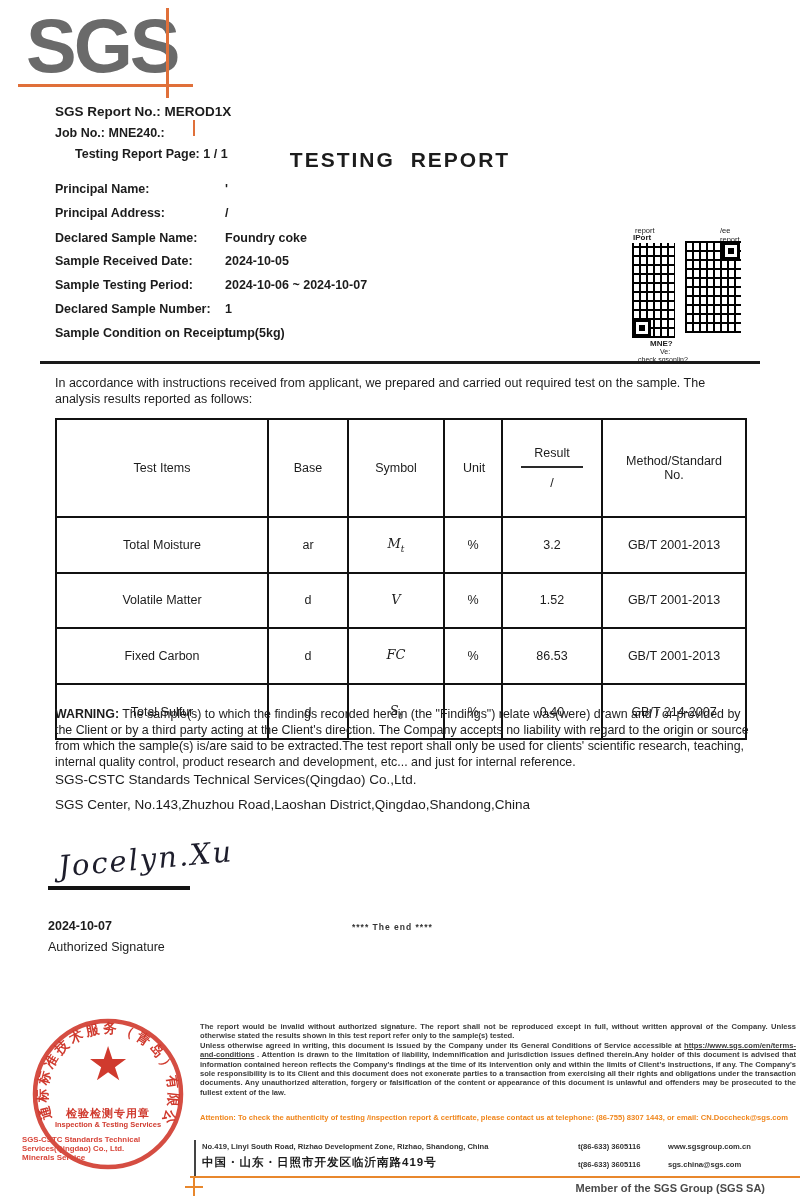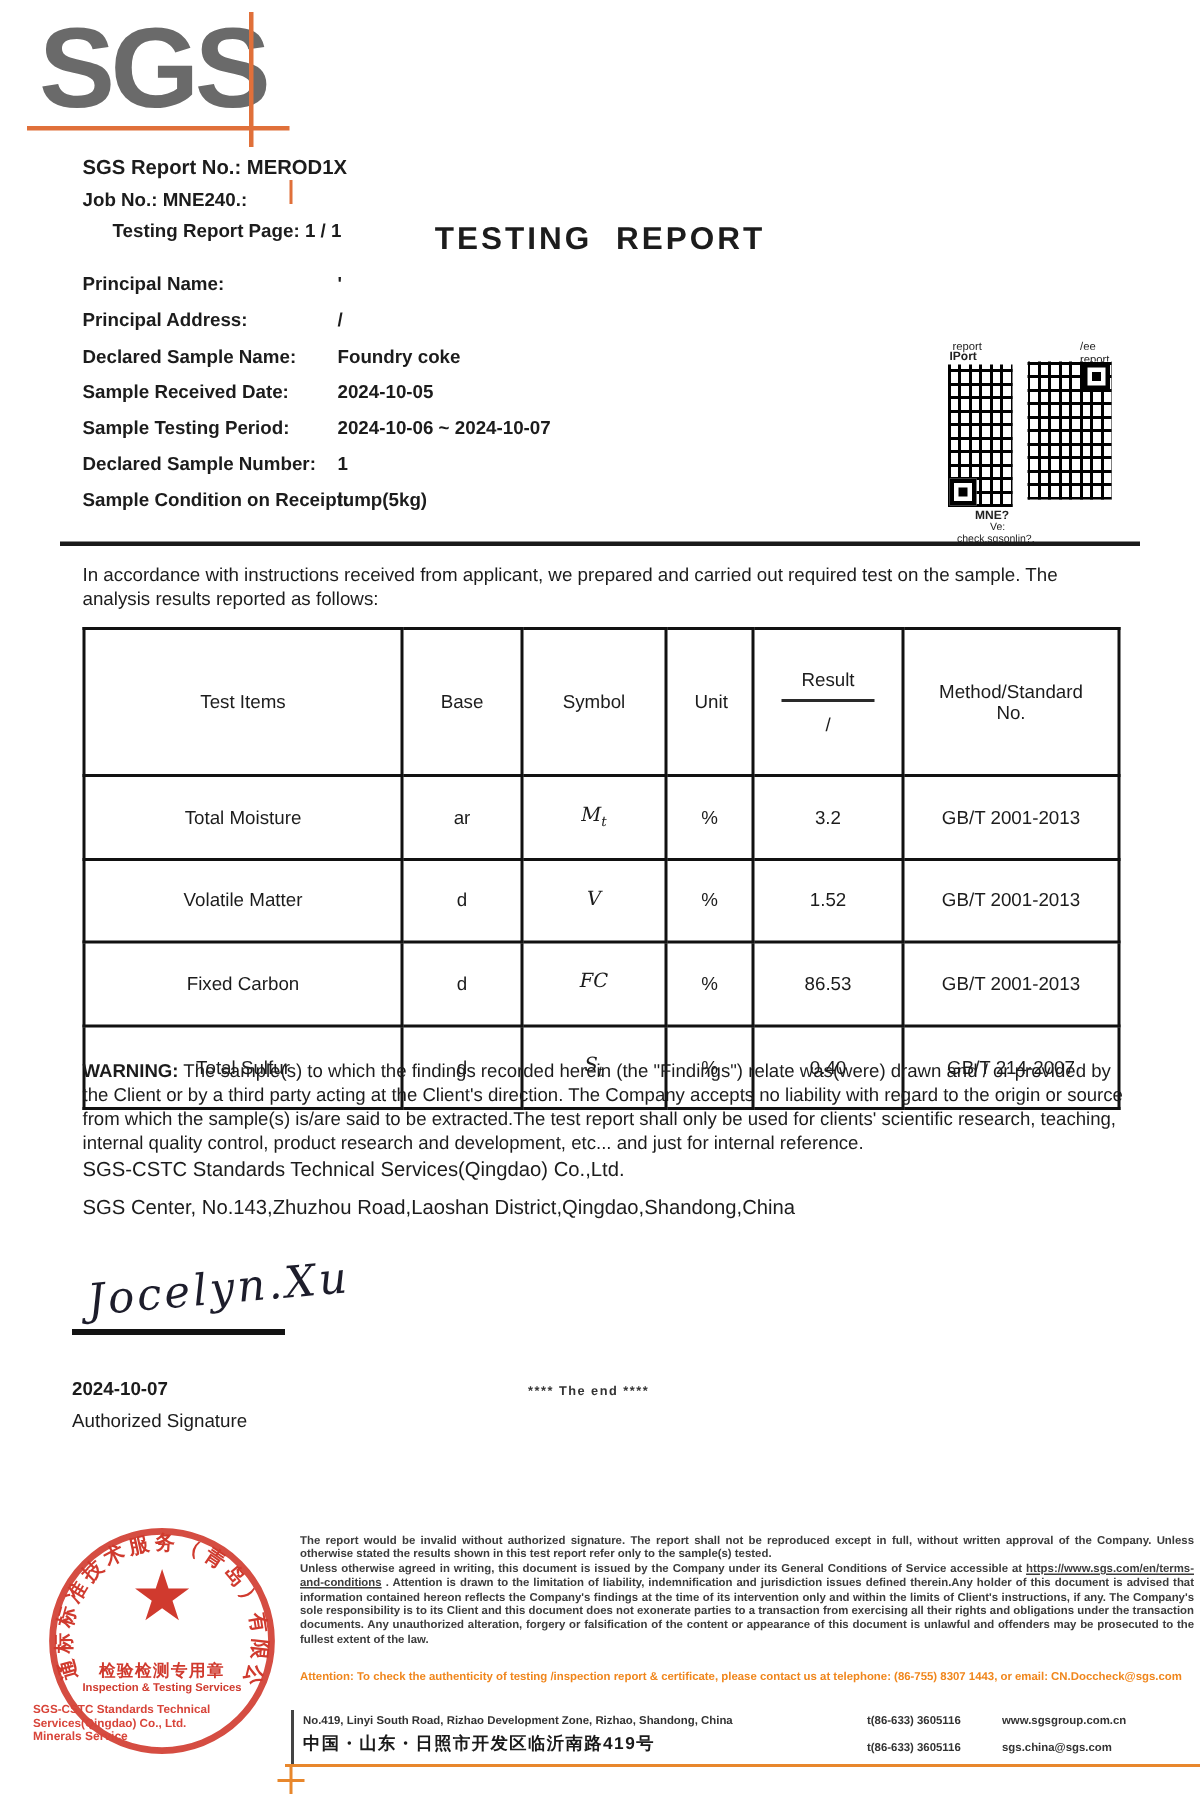--- a/index.html
+++ b/index.html
@@ -251,14 +251,15 @@
   <div class="abs addr-en">No.419, Linyi South Road, Rizhao Development Zone, Rizhao, Shandong, China</div>
   <div class="abs tel1">t(86-633) 3605116</div>
   <div class="abs web">www.sgsgroup.com.cn</div>
   <div class="abs addr-cn">中国・山东・日照市开发区临沂南路419号</div>
   <div class="abs tel2">t(86-633) 3605116</div>
   <div class="abs email">sgs.china@sgs.com</div>
 
   <div class="abs orange-hline"></div>
   <div class="abs cross-v"></div>
   <div class="abs cross-h"></div>
+  <div class="abs member">Member of the SGS Group (SGS SA)</div>
 
 </div>
 
 </body></html>

